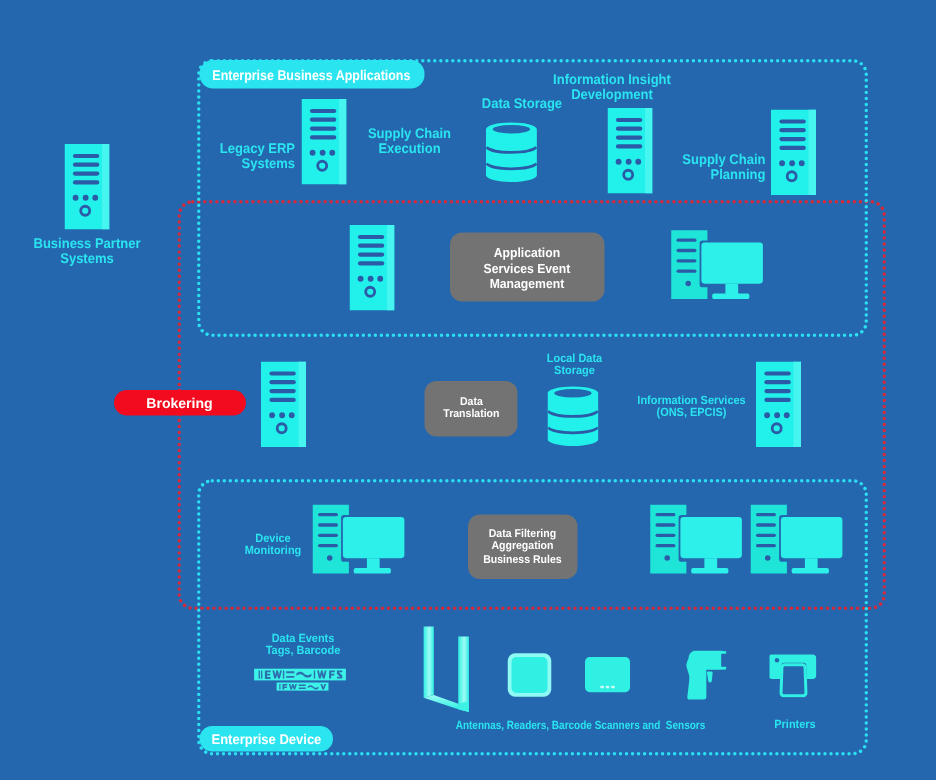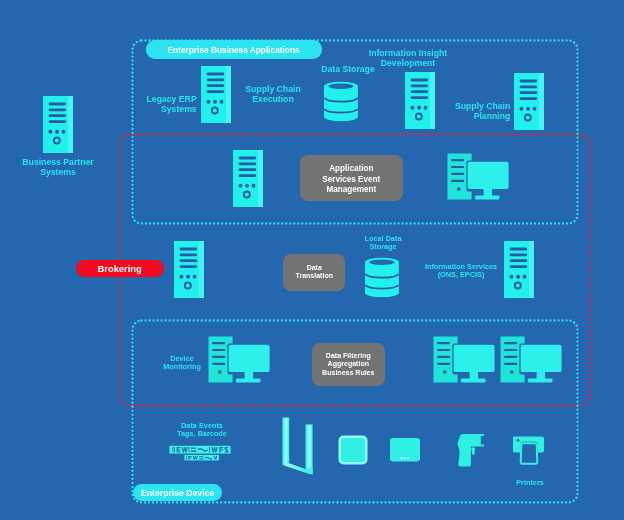--- a/index.html
+++ b/index.html
@@ -22,21 +22,21 @@
   <svg class="ic" style="left:117px;top:132px;" width="475" height="276" viewBox="0 0 475 276">
     <rect x="2.5" y="2.5" width="470" height="271" rx="9" fill="none" stroke="#d8293b" stroke-width="2.3" stroke-linecap="round" stroke-dasharray="0.01 4.0"></rect>
   </svg>
   <svg class="ic" style="left:130px;top:38px;" width="450" height="188" viewBox="0 0 450 188">
     <rect x="2.5" y="2.5" width="445" height="183" rx="9" fill="none" stroke="#2ae0f2" stroke-width="2.3" stroke-linecap="round" stroke-dasharray="0.01 4.0"></rect>
   </svg>
   <svg class="ic" style="left:130px;top:318px;" width="450" height="187" viewBox="0 0 450 187">
     <rect x="2.5" y="2.5" width="445" height="182" rx="9" fill="none" stroke="#2ae0f2" stroke-width="2.3" stroke-linecap="round" stroke-dasharray="0.01 4.0"></rect>
   </svg>
 
-  <div class="badge" style="left:133px;top:40px;width:176px;height:18.5px;background:#2ae5f0;font-size:9.4px;margin-left:13px;">
+  <div class="badge" style="left:133px;top:40px;width:150px;height:18.5px;background:#2ae5f0;font-size:9.4px;">
     <span class="cond" style="transform:scaleX(0.885)">Enterprise Business Applications</span>
   </div>
   <div class="badge" style="left:75.5px;top:260.4px;width:88.3px;height:16.5px;background:#f20a1e;font-size:9.4px;">
     <span class="cond" style="transform:scaleX(1.0)">Brokering</span>
   </div>
   <div class="badge" style="left:132.8px;top:484px;width:89.7px;height:17px;background:#2ae5f0;font-size:9.4px;">
     <span class="cond">Enterprise Device</span>
   </div>
 
   <div class="cbox" style="left:300px;top:155px;width:103px;height:46px;font-size:8.8px;padding-top:2px;box-sizing:border-box;">
@@ -105,20 +105,23 @@
   <div class="lbl s" style="left:152px;top:354.5px;width:60px;font-size:7.9px;">
     <span class="cond">Device</span>
     <span class="cond">Monitoring</span>
   </div>
 
   <div class="lbl s" style="left:163px;top:421.5px;width:78px;font-size:7.9px;">
     <span class="cond">Data Events</span>
     <span class="cond">Tags, Barcode</span>
   </div>
 
+  <div class="lbl s" style="left:287px;top:479.5px;width:200px;font-size:7.9px;">
+    <span class="cond" style="transform:scaleX(0.845)">Antennas, Readers, Barcode Scanners and  Sensors</span>
+  </div>
 
   <div class="lbl s" style="left:501.5px;top:478.5px;width:56px;font-size:7.9px;">
     <span class="cond">Printers</span>
   </div>
 
   <svg class="ic" style="left:43px;top:96px;" width="30" height="57" viewBox="0 0 30 57">
     <rect x="0" y="0" width="30" height="57" fill="#22f0ea"></rect>
     <rect x="25.0" y="0" width="5.0" height="57" fill="#46f5ef"></rect>
     <g fill="#2b5ba6">
       <rect x="5.6" y="6.6" width="17.6" height="2.8" rx="1.4"></rect>

